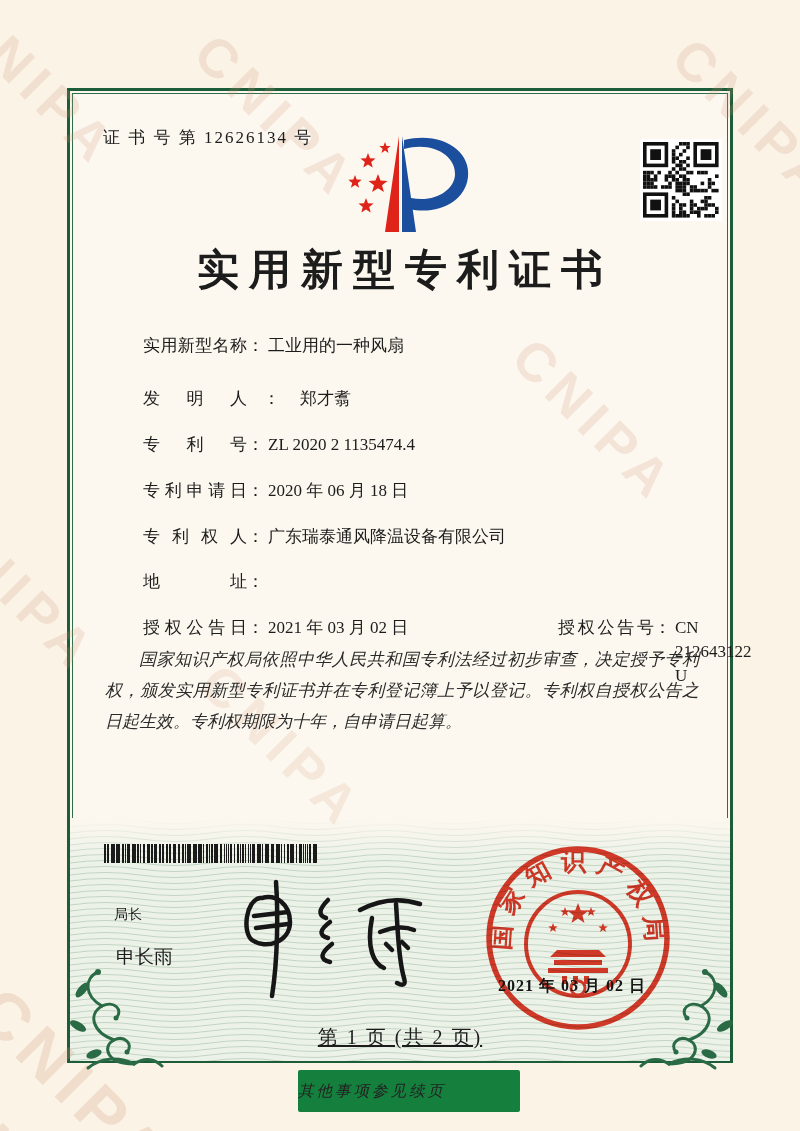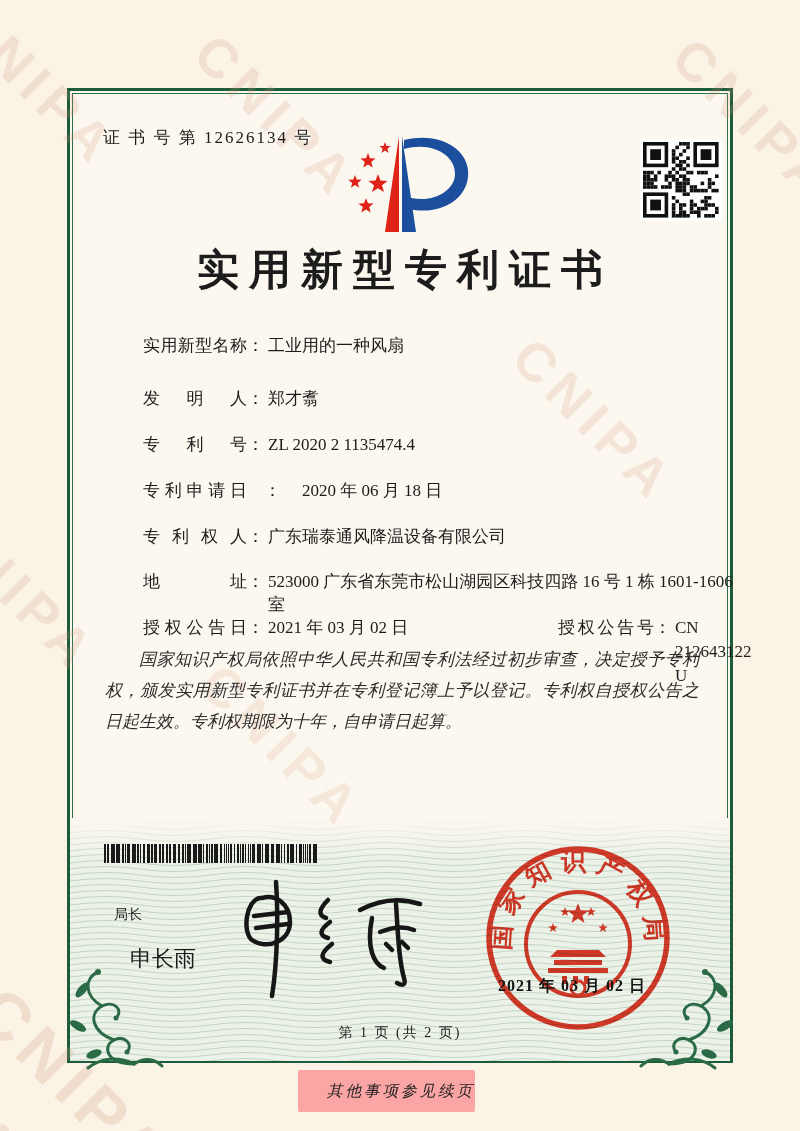--- a/index.html
+++ b/index.html
@@ -40,30 +40,30 @@
   .colon{flex:none;}
   .fvalue{margin-left:4px;}
   .addr .fvalue{width:482px;line-height:23px;}
   .grant2{position:absolute;left:415px;top:0;display:flex;}
   .paras{position:absolute;left:105px;top:644px;width:594px;
     font-style:italic;font-size:17px;line-height:31px;text-align:justify;color:#2a2a2a;}
   .paras p{margin:0;text-indent:2em;}
   .barcode{position:absolute;left:104px;top:844px;}
   .director-label{position:absolute;left:114px;top:906px;
     font-family:"Liberation Sans","DejaVu Sans",sans-serif;font-size:14px;}
-  .director-name{position:absolute;left:130px;top:944px;
-    font-family:"Liberation Sans","DejaVu Sans",sans-serif;font-size:22px;text-align:center;}
+  .director-name{position:absolute;left:116px;top:944px;
+    font-family:"Liberation Sans","DejaVu Sans",sans-serif;font-size:19px;text-align:center;}
   .signature{position:absolute;left:232px;top:870px;}
   .seal{position:absolute;left:484px;top:844px;z-index:5;mix-blend-mode:multiply;}
   .seal-date{position:absolute;left:498px;top:976px;width:148px;text-align:center;
     font-size:16px;font-weight:bold;letter-spacing:1px;color:#151515;z-index:6;}
   .page-no{position:absolute;left:0;top:1024px;width:100%;text-align:center;
-    font-size:14px;letter-spacing:2px;z-index:4;}
-  .footer-band{position:absolute;left:298px;top:1070px;width:177px;height:42px;
-    background:#fca5a5;border-radius:2px;z-index:4;display:flex;align-items:center;justify-content:flex-end;}
+    font-size:20px;letter-spacing:2px;z-index:4;text-decoration:underline;}
+  .footer-band{position:absolute;left:298px;top:1070px;width:222px;height:42px;
+    background:#15803d;border-radius:2px;z-index:4;display:flex;align-items:center;justify-content:flex-start;}
   .footer-text{font-style:italic;font-size:15.5px;letter-spacing:3px;color:#222;}
   .flourish{position:absolute;z-index:4;}
   .fl-left{left:46px;top:964px;}
   .fl-right{left:639px;top:964px;transform:scaleX(-1);}
   .waveln{fill:none;stroke:#a4c1a6;stroke-width:1;opacity:.6;}
   .band-bg{fill:#edf2e9;}
   .seal-stroke{stroke:var(--seal-red);fill:none;}
   .seal-fill{fill:var(--seal-red);}
   .seal-text{fill:var(--seal-red);font-family:"Liberation Serif",serif;
     font-size:25px;font-weight:bold;letter-spacing:9px;}
@@ -256,44 +256,43 @@
         </g>
     </svg>
 
     <div class="title">实用新型专利证书</div>
 
     <div class="frow" style="top:334px;">
       <span class="flabel">实用新型名称</span>
         <span class="colon">：</span>
         <span class="fvalue">工业用的一种风扇</span>
     </div>
-    <div class="frow" style="top:387px;">
+    <div class="frow" style="top:387px;gap:16px;">
       <span class="flabel">发明人</span>
         <span class="colon">：</span>
         <span class="fvalue">郑才翥</span>
     </div>
     <div class="frow" style="top:433px;">
       <span class="flabel">专利号</span>
         <span class="colon">：</span>
         <span class="fvalue">ZL 2020 2 1135474.4</span>
     </div>
-    <div class="frow" style="top:479px;gap:17px;">
+    <div class="frow" style="top:479px;">
       <span class="flabel">专利申请日</span>
         <span class="colon">：</span>
         <span class="fvalue">2020 年 06 月 18 日</span>
     </div>
     <div class="frow" style="top:525px;">
       <span class="flabel">专利权人</span>
         <span class="colon">：</span>
         <span class="fvalue">广东瑞泰通风降温设备有限公司</span>
     </div>
     <div class="frow addr" style="top:570px;">
       <span class="flabel">地址</span>
         <span class="colon">：</span>
-        <span class="fvalue">523000 广东省东莞市松山湖园区科技四路 16 号 1 栋 1601-1606 室</span>
     </div>
     <div class="frow" style="top:616px;width:594px;">
       <span class="flabel">授权公告日</span>
         <span class="colon">：</span>
         <span class="fvalue">2021 年 03 月 02 日</span>
       <span class="grant2">
         <span class="flabel" style="width:96px;">授权公告号</span>
           <span class="colon">：</span>
           <span class="fvalue">CN 212643122 U</span>
       </span>

